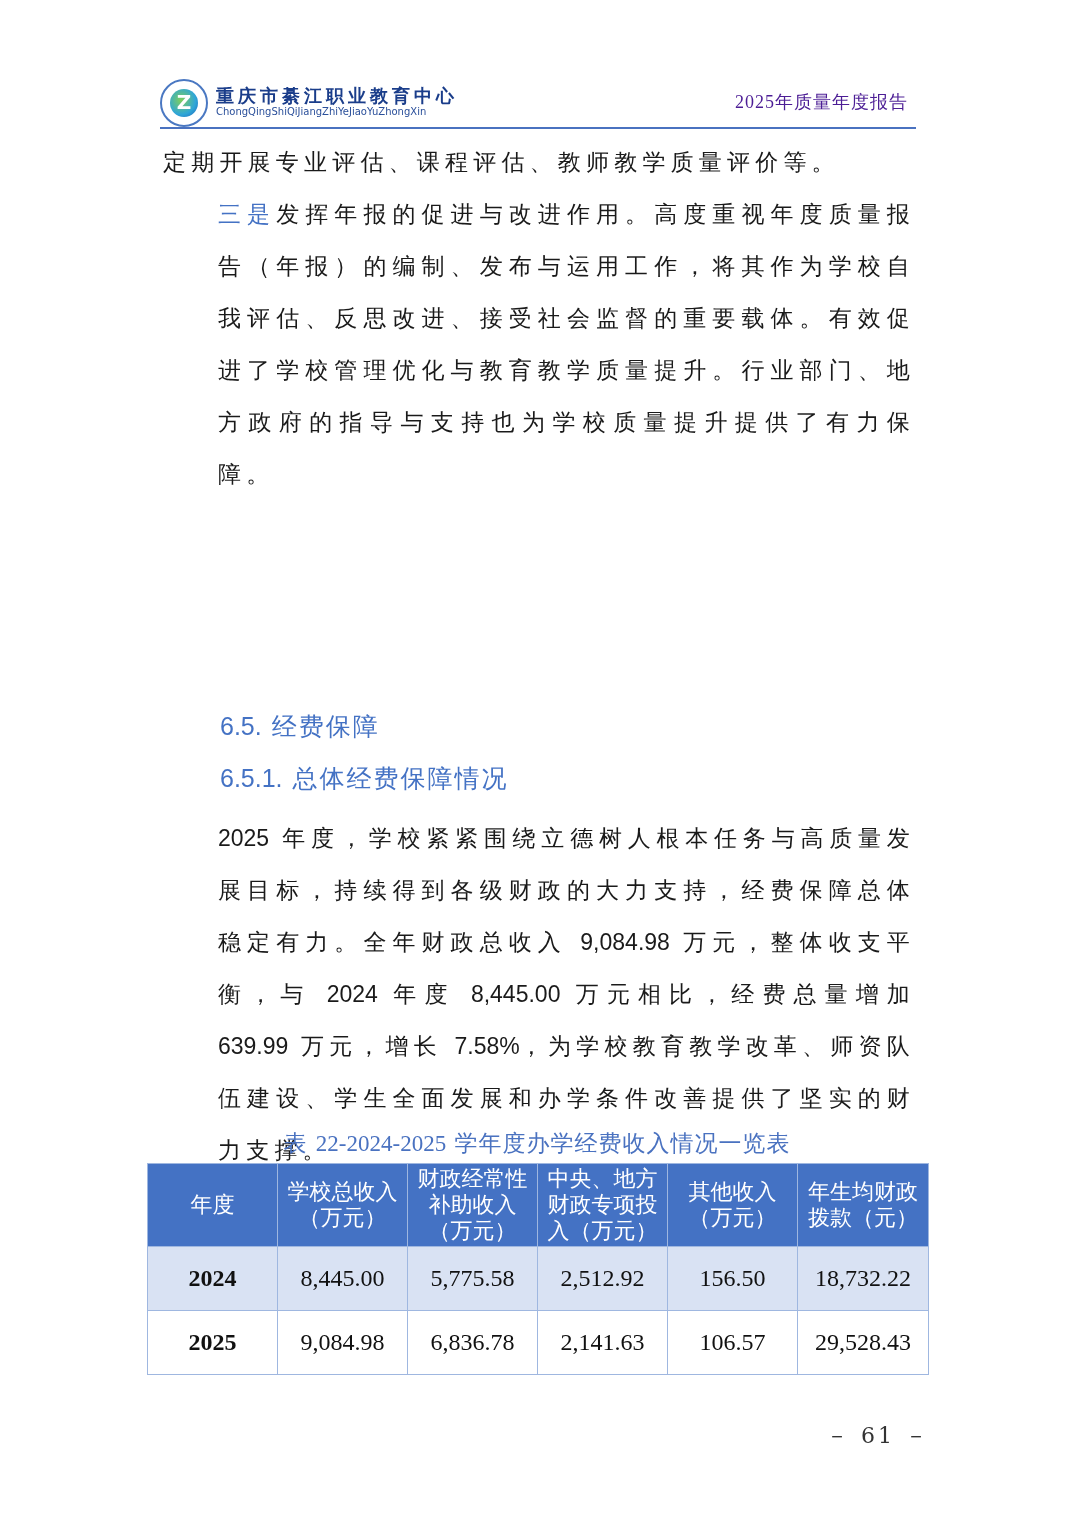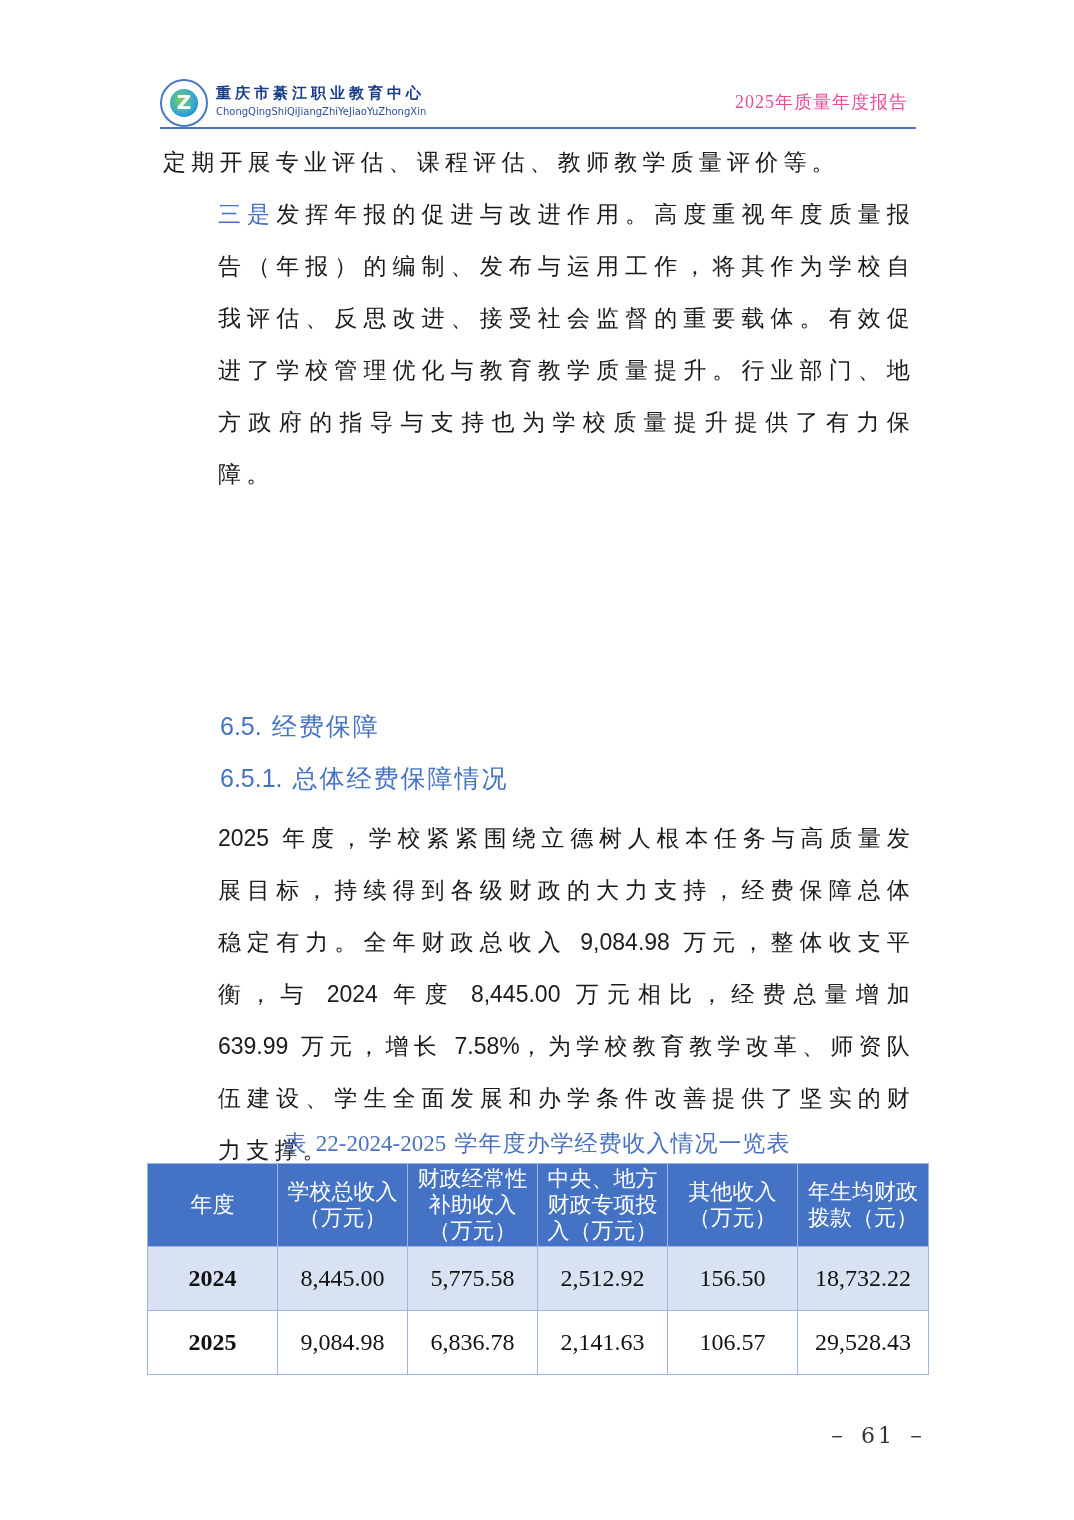--- a/index.html
+++ b/index.html
@@ -5,25 +5,25 @@
   html, body { margin:0; padding:0; background:#ffffff; }
   body { width:1074px; height:1520px; position:relative; overflow:hidden;
          font-family:"DejaVu Serif", "Liberation Serif", serif; color:#1a1a1a; }
   .header { position:absolute; left:160px; top:76px; width:756px; height:50px; }
   .logo { position:absolute; left:0; top:3px; width:48px; height:48px; border-radius:50%;
           border:2px solid #4a78c2; background:#fff; box-sizing:border-box; }
   .logo .inner { position:absolute; left:8px; top:8px; width:28px; height:28px; border-radius:50%;
           background:radial-gradient(circle at 40% 40%, #7ecf5a 0%, #2fa6d8 60%, #1d5db5 100%); }
   .logo .z { position:absolute; left:0; top:9px; width:44px; text-align:center; color:#fff;
           font-family:"DejaVu Sans", sans-serif; font-weight:bold; font-size:20px; }
-  .school-cn { position:absolute; left:56px; top:8px; font-size:15px; letter-spacing:4px; color:#1a3d8a;
+  .school-cn { position:absolute; left:56px; top:8px; font-size:18px; letter-spacing:4px; color:#1a3d8a;
           font-family:"DejaVu Serif", serif; font-weight:bold; }
   .school-en { position:absolute; left:56px; top:30px; font-size:10px; color:#2a4f9a;
           font-family:"DejaVu Sans", sans-serif; }
-  .report-title { position:absolute; right:8px; top:14px; font-size:18px; color:#ec4899;
+  .report-title { position:absolute; right:8px; top:14px; font-size:18px; color:#4c1d95;
           font-family:"Liberation Serif", serif; letter-spacing:1px;margin-left:24px; }
   .header-line { position:absolute; left:160px; top:127px; width:756px; height:2px; background:#4a72c0; }
 
   .body-text { position:absolute; left:163px; width:752px; font-size:23px; line-height:52px;
           letter-spacing:5.2px; font-family:"DejaVu Serif", serif; color:#1a1a1a; }
   .p { margin:0; text-align:justify; }
   .indent { padding-left:55px; }
   .blue { color:#4472c4; }
   .num { font-family:"Liberation Sans", sans-serif; letter-spacing:0; }
   .h2 { position:absolute; left:220px; font-size:25px; color:#4472c4; letter-spacing:2px; }

